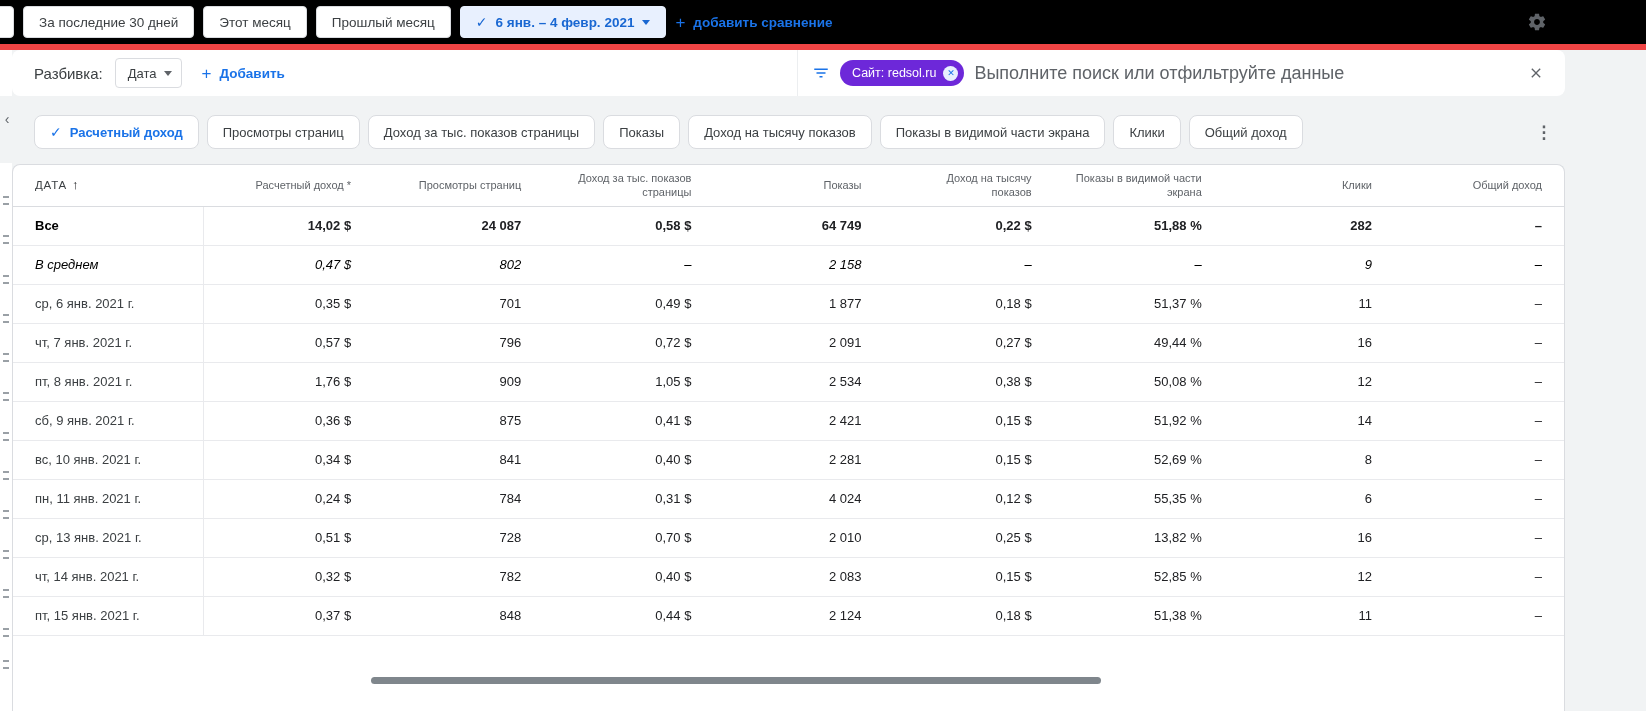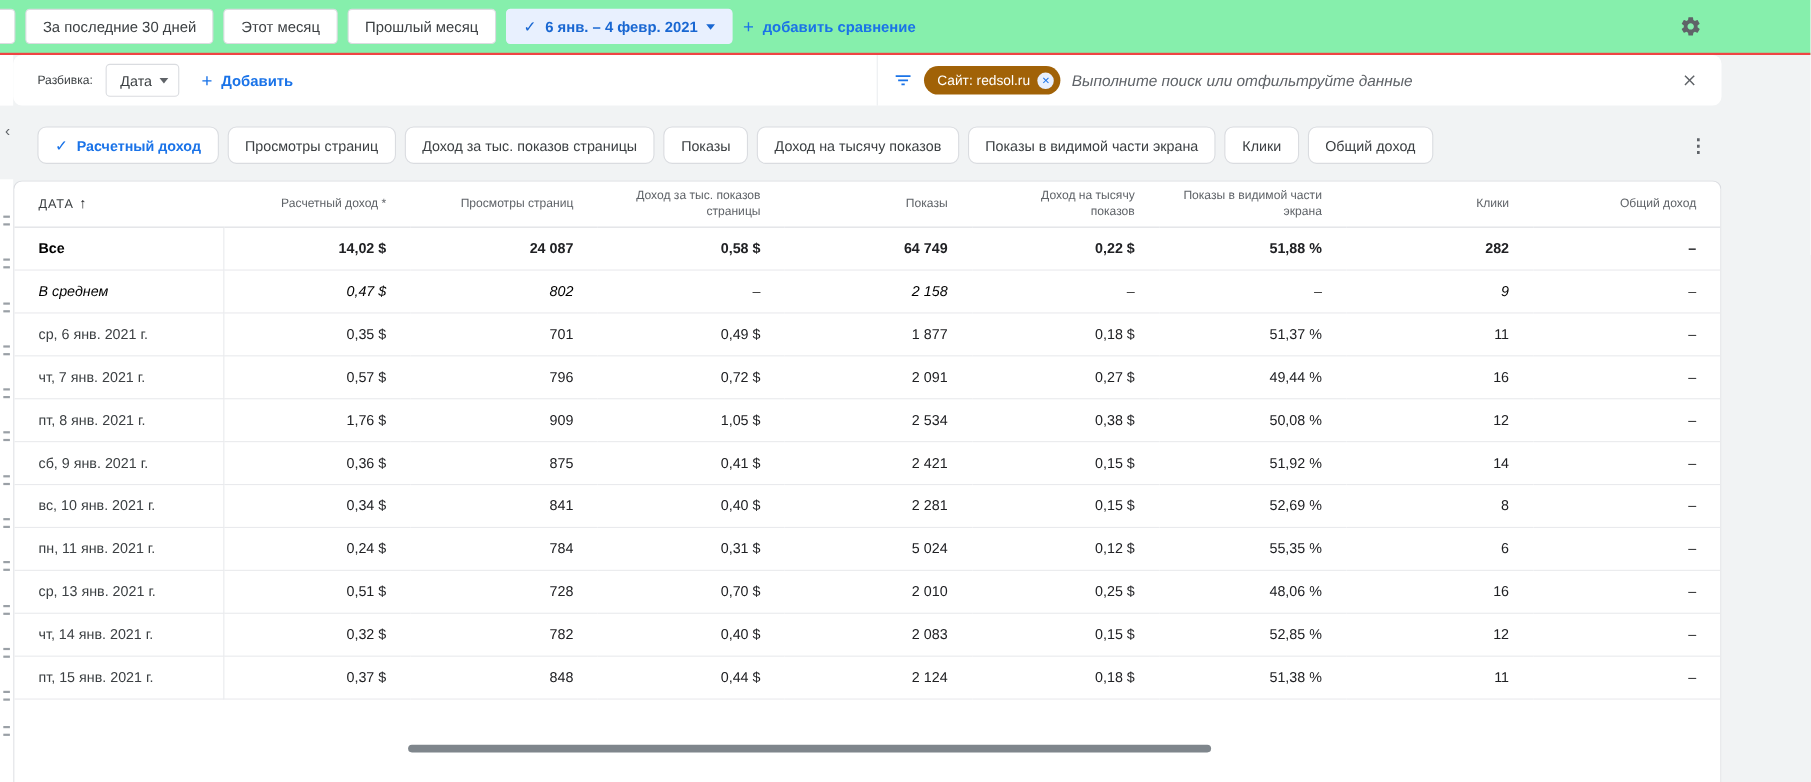--- a/index.html
+++ b/index.html
@@ -6,21 +6,21 @@
   html,body { width:1646px; height:711px; }
   body {
     background:#f1f3f4;
     font-family:"Liberation Sans","DejaVu Sans",sans-serif;
     color:#202124;
     overflow:hidden;
   }
 
   
   .topbar {
-    height:50px; background:#86efac; border-bottom:2px solid #ef4444;
+    height:50px; background:#000000; border-bottom:6px solid #ef4444;
     display:flex; align-items:center; gap:9px; padding-right:96px;
     position:relative; z-index:2;
   }
   .pill {
     height:32px; padding:0 15px; background:#fff; border:1px solid #dadce0;
     border-radius:4px; font-size:13.5px; color:#3c4043; font-family:inherit;
     display:inline-flex; align-items:center; gap:8px; cursor:pointer; white-space:nowrap;
   }
   .pill-clipped { margin-left:-32px; width:46px; justify-content:flex-end; padding:0 13px 0 0; overflow:hidden; }
   .pill-selected { background:#e8f0fe; border-color:#e8f0fe; color:#1967d2; font-weight:bold; }
@@ -43,27 +43,27 @@
   .rail-card-top { position:absolute; top:0; left:0; right:0; height:46px; background:#fff; }
   .rail-card-bottom { position:absolute; top:113px; left:0; right:0; bottom:0; background:#fff; }
   .rail-chevron { position:absolute; top:60px; left:0; width:14px; height:18px; font-size:14px; color:#5f6368; background:none; border:none; cursor:pointer; line-height:18px; }
   .rail-mark { position:absolute; left:3px; width:6px; height:9px; border-top:2px solid #9aa0a6; border-bottom:2px solid #9aa0a6; }
 
   .content { width:1553px; margin-right:81px; display:flex; flex-direction:column; }
 
   
   .filterbar { height:46px; background:#fff; border-radius:8px; display:flex; align-items:stretch; }
   .fb-left { width:785px; flex:none; display:flex; align-items:center; padding-left:22px; }
-  .fb-label { font-size:11px; color:#3c4043; margin-right:12px; }
+  .fb-label { font-size:15px; color:#3c4043; margin-right:12px; }
   .dim-btn { height:30px; padding:0 9px 0 12px; border:1px solid #dadce0; border-radius:4px; background:#fff; font-size:13px; color:#3c4043; font-family:inherit; display:inline-flex; align-items:center; gap:7px; cursor:pointer; }
   .fb-add { margin-left:20px; }
   .fb-right { flex:1; display:flex; align-items:center; border-left:1px solid #eceef0; padding-left:14px; }
-  .site-chip { margin-left:10px; height:26px; background:#a16207; border:none; color:#fff; border-radius:13px; font-size:12.5px; font-family:inherit; padding:0 6px 0 12px; display:inline-flex; align-items:center; gap:7px; cursor:pointer; white-space:nowrap; }
+  .site-chip { margin-left:10px; height:26px; background:#6d28d9; border:none; color:#fff; border-radius:13px; font-size:12.5px; font-family:inherit; padding:0 6px 0 12px; display:inline-flex; align-items:center; gap:7px; cursor:pointer; white-space:nowrap; }
   .chip-x { width:15px; height:15px; border-radius:50%; background:#e8f0fe; color:#1a73e8; font-size:9px; line-height:15px; text-align:center; display:inline-block; }
-  .filter-input { margin-left:10px; flex:1; border:none; outline:none; background:transparent; font-size:14px; font-family:inherit; color:#202124;font-style:italic; }
+  .filter-input { margin-left:10px; flex:1; border:none; outline:none; background:transparent; font-size:18px; font-family:inherit; color:#202124; }
   .filter-input::placeholder { color:#5f6368; opacity:1; }
   .close-x { margin-right:14px; width:30px; height:30px; font-size:15px; }
 
   
   .chips-row { margin-top:19px; height:34px; display:flex; align-items:center; padding:0 8px 0 22px; }
   .chips-wrap { display:flex; align-items:center; gap:8px; }
   .metric-chip { height:34px; border:1px solid #dadce0; border-radius:8px; background:#fff; padding:0 15px; font-size:13px; color:#3c4043; font-family:inherit; display:inline-flex; align-items:center; gap:8px; cursor:pointer; white-space:nowrap; }
   .metric-chip.selected { color:#1a73e8; font-weight:bold; }
   .metric-chip .chip-check { color:#1a73e8; font-size:14px; font-weight:normal; }
   .kebab { margin-left:auto; font-size:17px; font-weight:bold; color:#5f6368; width:26px; height:26px; }
@@ -301,34 +301,34 @@
               <td>0,15 $</td>
               <td>52,69 %</td>
               <td>8</td>
               <td>–</td>
             </tr>
             <tr class="row-data">
               <td class="cell-date">пн, 11 янв. 2021 г.</td>
               <td>0,24 $</td>
               <td>784</td>
               <td>0,31 $</td>
-              <td>5 024</td>
+              <td>4 024</td>
               <td>0,12 $</td>
               <td>55,35 %</td>
               <td>6</td>
               <td>–</td>
             </tr>
             <tr class="row-data">
               <td class="cell-date">ср, 13 янв. 2021 г.</td>
               <td>0,51 $</td>
               <td>728</td>
               <td>0,70 $</td>
               <td>2 010</td>
               <td>0,25 $</td>
-              <td>48,06 %</td>
+              <td>13,82 %</td>
               <td>16</td>
               <td>–</td>
             </tr>
             <tr class="row-data">
               <td class="cell-date">чт, 14 янв. 2021 г.</td>
               <td>0,32 $</td>
               <td>782</td>
               <td>0,40 $</td>
               <td>2 083</td>
               <td>0,15 $</td>

